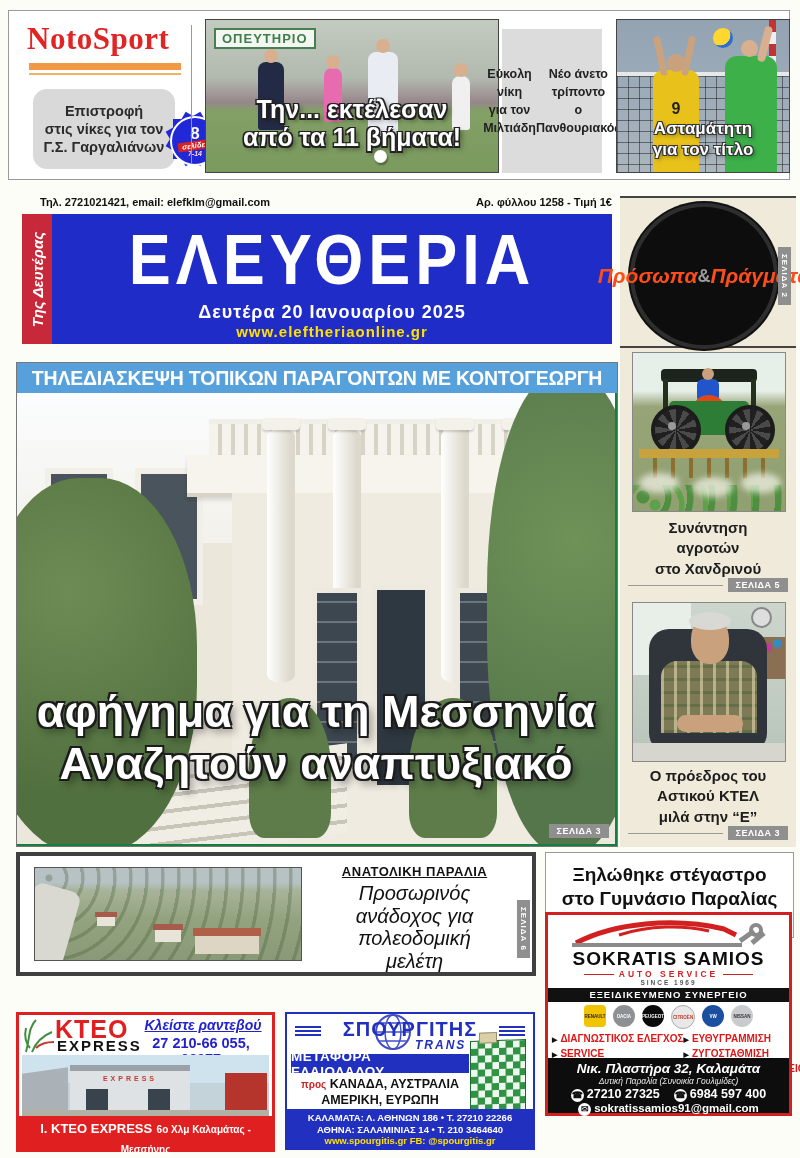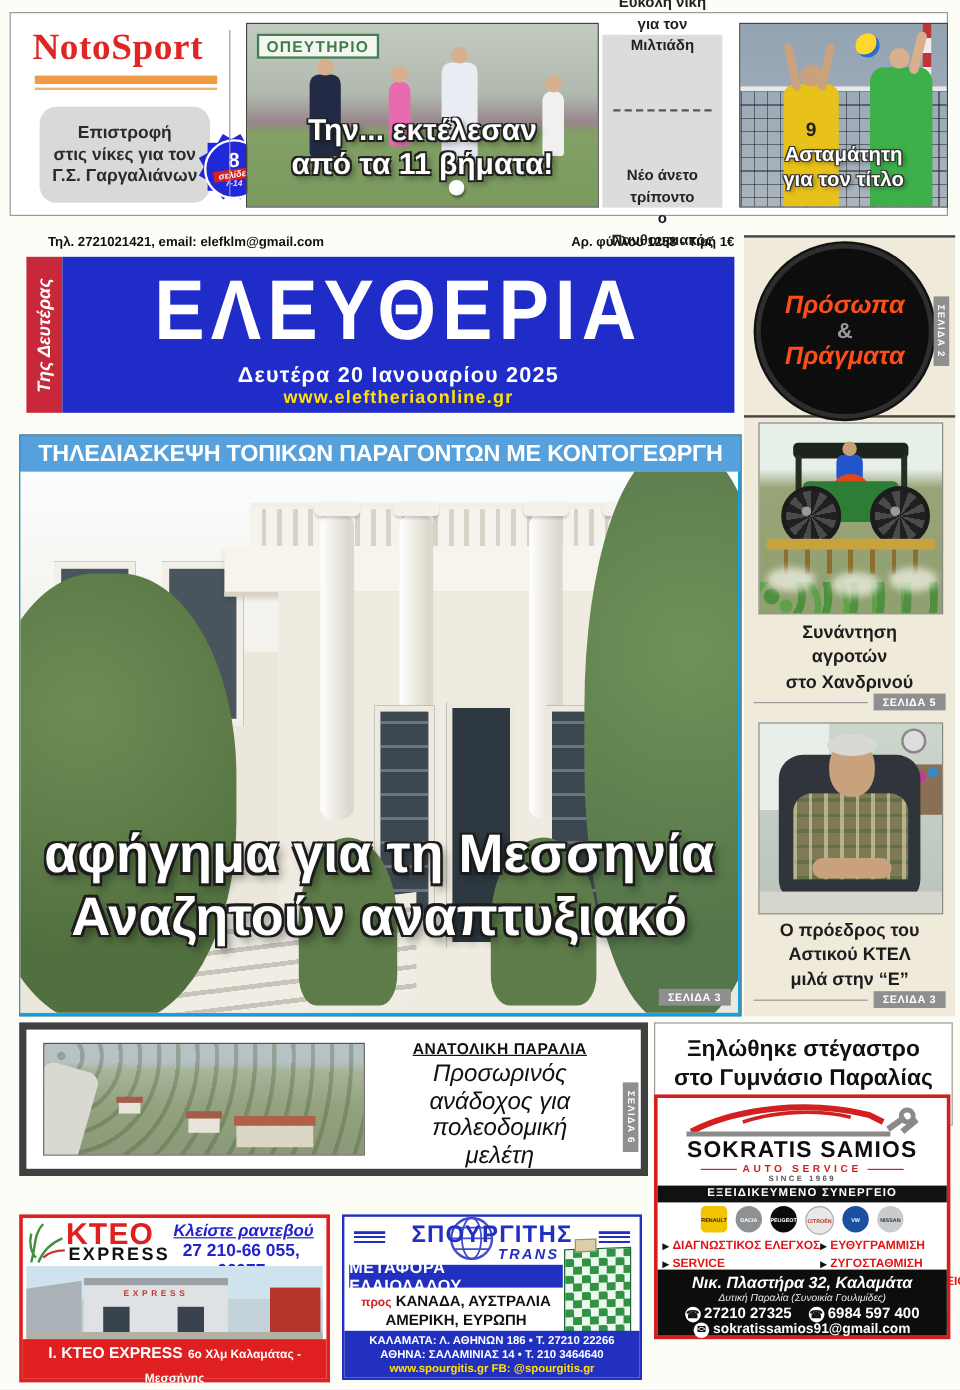--- a/index.html
+++ b/index.html
@@ -38,22 +38,22 @@
            font-weight:bold;font-size:13px;padding:1px 6px;letter-spacing:1px;}
   .player{position:absolute;border-radius:8px 8px 3px 3px;}
   .player::before{content:"";position:absolute;left:50%;top:-13px;transform:translateX(-50%);
                   width:14px;height:14px;border-radius:50%;background:#d8b08f;}
   .fb-cap{position:absolute;left:0;right:0;text-align:center;color:#fff;font-weight:bold;font-size:25px;
           line-height:1.1;text-shadow:-1.5px -1.5px 0 #222,1.5px -1.5px 0 #222,-1.5px 1.5px 0 #222,1.5px 1.5px 0 #222,3px 3px 5px rgba(0,0,0,.5);}
   .fb-ball{position:absolute;left:168px;bottom:9px;width:13px;height:13px;border-radius:50%;
            background:radial-gradient(circle at 35% 30%,#fff 60%,#cfcfcf);box-shadow:1px 2px 2px rgba(0,0,0,.4);}
   
   .briefs{left:493px;top:18px;width:96px;height:134px;background:#dcdcdc;padding:5px 2px;
-          display:flex;flex-direction:column;align-items:center;justify-content:center;
-          font-weight:bold;font-size:12.5px;color:#222;text-align:center;line-height:1.45;gap:37px;}
+          display:flex;flex-direction:row;align-items:center;justify-content:center;
+          font-weight:bold;font-size:12.5px;color:#222;text-align:center;line-height:1.45;}
   .briefs .dash{width:82px;border-top:2px dashed #555;margin:7px 0;}
   
   .vbphoto{left:607px;top:8px;width:172px;height:152px;border:1px solid #444;overflow:hidden;
            background:linear-gradient(180deg,#93a3b2 0%,#9fadba 55%,#aab5bd 100%);}
   .vb-pole{position:absolute;left:152px;top:0;width:7px;height:152px;
            background:repeating-linear-gradient(180deg,#c23333 0 12px,#eee 12px 24px);}
   .vb-net{position:absolute;left:0;top:52px;width:172px;height:100px;border-top:4px solid #e8e8e8;
           background:repeating-linear-gradient(0deg,rgba(25,25,25,.5) 0 1px,transparent 1px 11px),
                      repeating-linear-gradient(90deg,rgba(25,25,25,.5) 0 1px,transparent 1px 11px);}
   .vb-ball{position:absolute;left:96px;top:8px;width:20px;height:20px;border-radius:50%;
@@ -79,28 +79,28 @@
                align-items:center;justify-content:flex-start;}
   .paper-title{margin-top:2px;color:#fff;font-weight:bold;font-size:63px;letter-spacing:5px;
                transform:scaleY(1.12);line-height:86px;}
   .paper-date{color:#fff;font-weight:bold;font-size:18px;letter-spacing:1px;}
   .paper-url{color:#ffe000;font-weight:bold;font-size:15px;letter-spacing:1px;}
   
   .creampanel{left:620px;top:196px;width:176px;height:649px;background:#efead9;
               border-top:2px solid #444;}
   .prosopa-line{left:620px;top:346px;width:176px;height:2px;background:#444;}
   .prosopa{left:630px;top:203px;width:140px;height:138px;border-radius:50%;background:#0d0d0d;
-           border:4px solid #2e2e2e;box-shadow:0 0 0 2px #111;display:flex;flex-direction:column;
+           border:4px solid #2e2e2e;box-shadow:0 0 0 2px #111;display:flex;flex-direction:row;
            align-items:center;justify-content:center;text-align:center;}
   .prosopa .l{color:#ff4d1a;font-weight:bold;font-style:italic;font-size:21px;line-height:1.15;}
   .prosopa .a{color:#9a9a9a;font-weight:bold;font-size:18px;line-height:1;}
   .tab2{left:778px;top:247px;}
 
   
-  .leadbox{left:16px;top:362px;width:600px;height:483px;border:1px solid #777;background:#0ea5e9;}
+  .leadbox{left:16px;top:362px;width:600px;height:483px;border:1px solid #777;background:#15803d;}
   .kicker{position:absolute;left:0;top:0;width:100%;height:30px;background:#56a0dc;color:#fff;
           font-weight:bold;font-size:19.5px;display:flex;align-items:center;justify-content:center;
           white-space:nowrap;letter-spacing:-.2px;}
   .leadphoto{position:absolute;left:0;top:30px;width:598px;height:451px;overflow:hidden;
              background:linear-gradient(180deg,#fbfdfe 0%,#f3f2ec 30%,#ece8de 100%);}
   .facade-left{position:absolute;left:0;top:150px;width:235px;height:301px;background:#ece7db;}
   .fl-win{position:absolute;top:75px;width:56px;height:125px;background:#4a545c;border:6px solid #f2efe8;}
   .cornice{position:absolute;left:170px;top:62px;width:428px;height:38px;background:#f7f4ed;
            border-bottom:4px solid #d9d3c5;box-shadow:0 3px 4px rgba(0,0,0,.12);}
   .balustrade{position:absolute;left:192px;top:26px;width:388px;height:36px;border-top:5px solid #f2efe8;
@@ -156,21 +156,21 @@
   .man-chair{position:absolute;left:16px;top:26px;width:118px;height:124px;background:#30353b;border-radius:20px;}
   .man-head{position:absolute;left:58px;top:14px;width:38px;height:47px;background:#c9a27d;border-radius:46%;}
   .man-head::before{content:"";position:absolute;left:-2px;top:-5px;width:42px;height:18px;border-radius:50%;background:#d8d8d4;}
   .man-torso{position:absolute;left:28px;top:58px;width:96px;height:72px;border-radius:16px 16px 0 0;background:#7d7a55;
              background-image:repeating-linear-gradient(90deg,rgba(225,215,175,.6) 0 3px,transparent 3px 13px),
                               repeating-linear-gradient(0deg,rgba(80,100,60,.55) 0 3px,transparent 3px 13px);}
   .man-hands{position:absolute;left:44px;top:112px;width:66px;height:17px;background:#c9a27d;border-radius:9px;}
   .man-desk{position:absolute;left:0;bottom:0;width:100%;height:18px;background:#d6d6cf;}
 
   
-  .eastbox{left:16px;top:852px;width:512px;height:116px;border:6px solid #404040;background:#fff;}
+  .eastbox{left:16px;top:852px;width:512px;height:116px;border:4px solid #404040;background:#fff;}
   .aerial{position:absolute;left:14px;top:11px;width:266px;height:92px;border:1px solid #555;overflow:hidden;
           background:linear-gradient(180deg,#b6c2c4 0 16%,#a8b49a 24%,#93a37f 55%,#8a9a78 100%);}
   .aer-road{position:absolute;left:-12px;bottom:-12px;width:48px;height:86px;background:#d9d9d2;
             transform:rotate(16deg);border-radius:10px;}
   .aer-house{position:absolute;background:#e8e4da;}
   .aer-roof{position:absolute;background:#a75b4a;}
   .aer-tex{position:absolute;inset:0;
            background:repeating-radial-gradient(circle at 14px 10px,rgba(55,80,40,.28) 0 3px,transparent 4px 16px);}
   .eb-kicker{position:absolute;left:292px;top:8px;width:205px;text-align:center;font-weight:bold;
              font-size:13px;color:#111;text-decoration:underline;letter-spacing:.5px;}

